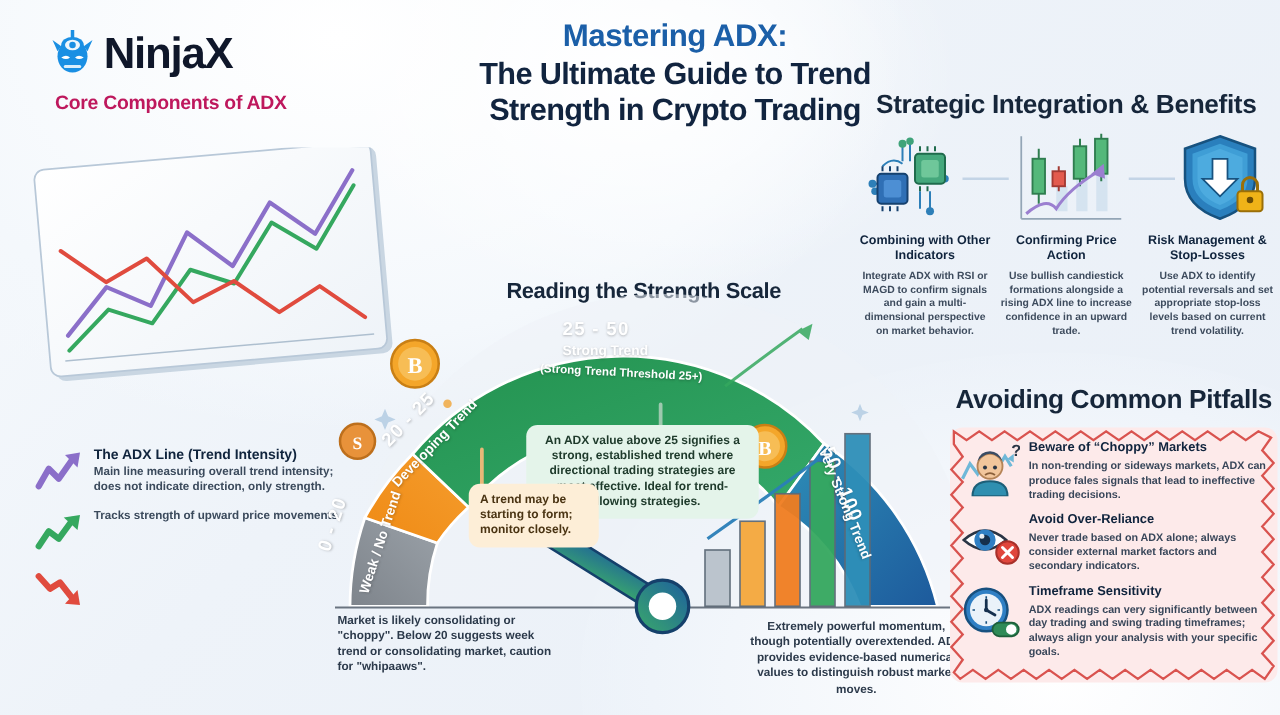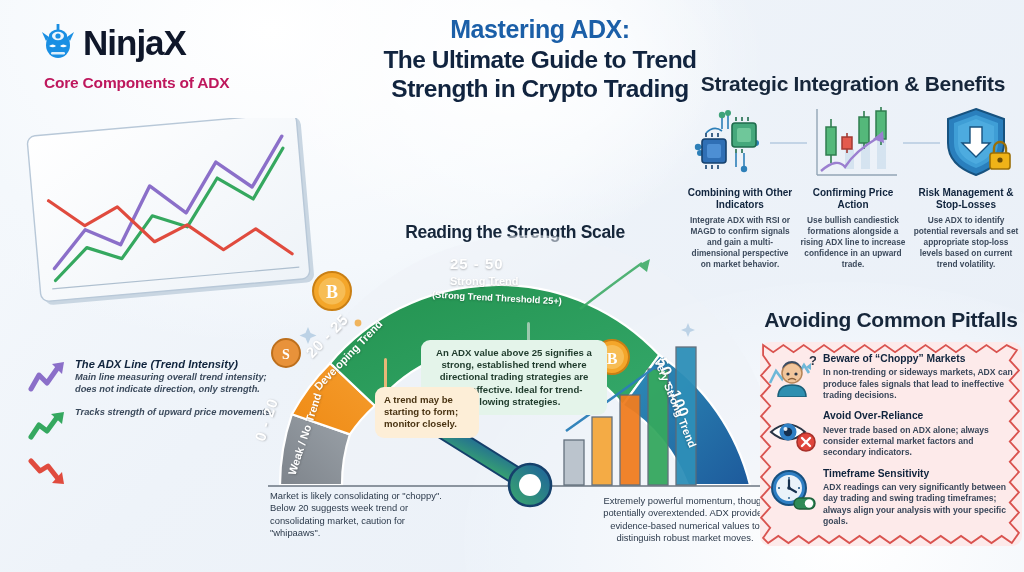--- a/index.html
+++ b/index.html
@@ -22,40 +22,40 @@
   .logo-text{font-size:35px;font-weight:bold;color:#0f172a;letter-spacing:-1px;line-height:1;}
   .logo-sub{font-size:15.5px;font-weight:bold;color:#be185d;margin-top:12px;margin-left:6px;letter-spacing:-.2px;}
 
   .main-title{position:absolute;left:360px;top:14px;width:360px;text-align:center;line-height:1.22;}
   .mt1{font-size:25px;font-weight:bold;color:#1b5fa8;letter-spacing:-.4px;}
   .mt2{font-size:24.5px;font-weight:bold;color:#11243f;letter-spacing:-.5px;}
 
   
   .chart-card{position:absolute;left:24px;top:118px;width:298px;height:188px;}
   
-  .legend{position:absolute;left:28px;top:358px;width:250px;font-style:italic;}
+  .legend{position:absolute;left:28px;top:358px;width:250px;}
   .leg-item{display:flex;gap:7px;margin-bottom:11px;}
   .leg-ico{flex:0 0 40px;height:34px;margin-top:1px;}
   .leg-title{font-size:11.2px;font-weight:bold;color:#10243d;line-height:1.2;margin-bottom:1px;}
   .leg-desc{font-size:9.3px;color:#3b4a5c;line-height:1.25;font-weight:600;}
 
   
   .gauge-title{position:absolute;left:330px;top:222px;width:370px;text-align:center;font-size:17.5px;font-weight:bold;color:#16263a;letter-spacing:-.3px;}
   .gauge-wrap{position:absolute;left:250px;top:235px;width:560px;height:300px;}
   .arc-label{position:absolute;color:#fff;text-align:center;transform-origin:center center;text-shadow:0 1px 2px rgba(0,0,0,.25);}
   .arc-big{font-size:15px;font-weight:bold;letter-spacing:1px;white-space:nowrap;}
   .arc-small{font-size:11px;font-weight:bold;white-space:nowrap;}
   .arc-tiny{font-size:9.3px;font-weight:bold;white-space:nowrap;}
 
   .callout{position:absolute;border-radius:9px;padding:7px 9px;text-align:center;font-weight:700;line-height:1.27;}
   .co-green{background:#e4f4ea;color:#1e3a2b;font-size:9.6px;width:186px;}
   .co-orange{background:#fdeed7;color:#4a3413;font-size:9.6px;width:104px;text-align:left;}
   .co-stem{position:absolute;width:2.5px;border-radius:2px;}
 
-  .plain-note{position:absolute;font-size:9.4px;font-weight:400;color:#2c3a4b;line-height:1.32;}
+  .plain-note{position:absolute;font-size:9.4px;font-weight:700;color:#2c3a4b;line-height:1.32;}
 
   
   .sec-title{font-size:21px;font-weight:bold;color:#16263a;letter-spacing:-.3px;text-align:center;}
   .strategic{position:absolute;left:686px;top:72px;width:334px;}
   .strat-icons{display:flex;justify-content:space-between;align-items:center;margin-top:8px;padding:0 6px;height:78px;}
   .connector{flex:1;height:2px;background:#c3d4e6;margin:0 2px;}
   .strat-cols{display:flex;gap:5px;margin-top:5px;}
   .strat-col{flex:1;text-align:center;}
   .strat-h{font-size:10px;font-weight:bold;color:#10243d;line-height:1.22;}
   .strat-p{font-size:8.3px;font-weight:600;color:#3d4b5d;line-height:1.3;margin-top:4px;}

